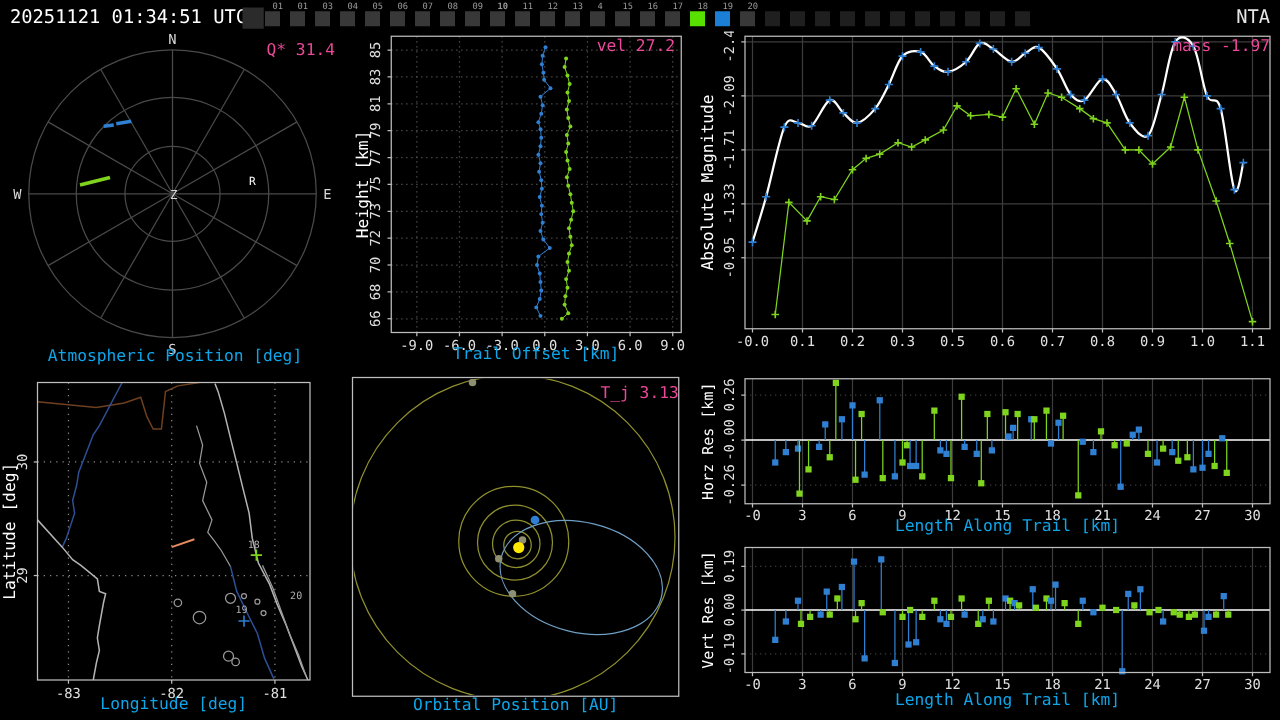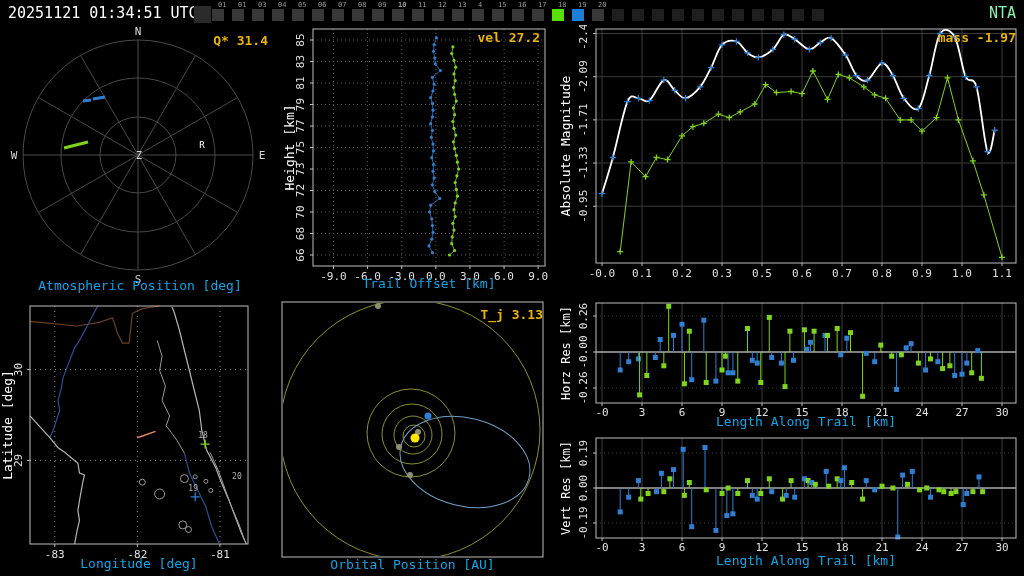--- a/index.html
+++ b/index.html
@@ -1,26 +1,26 @@
 <!DOCTYPE html>
 <html><head>
 <meta charset="utf-8">
 <style>
   html,body{margin:0;padding:0;background:#000;}
   #stage{position:relative;width:1024px;height:576px;background:#000;overflow:hidden;
          font-family:"DejaVu Sans Mono","Liberation Mono",monospace;color:#fff;}
   #topbar{position:absolute;left:0;top:0;width:1024px;height:25px;}
   #timestamp{position:absolute;left:8px;top:4px;font-size:15px;color:#fff;white-space:pre;}
-  #shower-code{position:absolute;right:8px;top:4px;font-size:15px;color:#86efac;}
+  #shower-code{position:absolute;right:8px;top:4px;font-size:15px;color:#e5e5e5;}
   #frame-strip{position:absolute;left:0;top:0;width:1024px;height:25px;}
   .frame-sq{position:absolute;}
   .frame-num{position:absolute;font-size:7px;color:#9a9a9a;line-height:7px;}
   .panel{position:absolute;}
   .panel svg{position:absolute;left:0;top:0;}
-  .ptitle{position:absolute;font-size:13px;color:#eab308;white-space:pre;font-weight:bold;}
+  .ptitle{position:absolute;font-size:13px;color:#ec4899;white-space:pre;}
   .xlab{position:absolute;font-size:13px;color:#0ea5e9;text-align:center;white-space:pre;}
   #watermark{position:absolute;left:3px;top:563px;font-size:8px;color:#2e2e2e;margin-top:43px;}
 </style>
 </head>
 <body>
 
 <div id="stage">
 
   <div id="topbar">
     <div id="timestamp">20251121 01:34:51 UTC</div>

